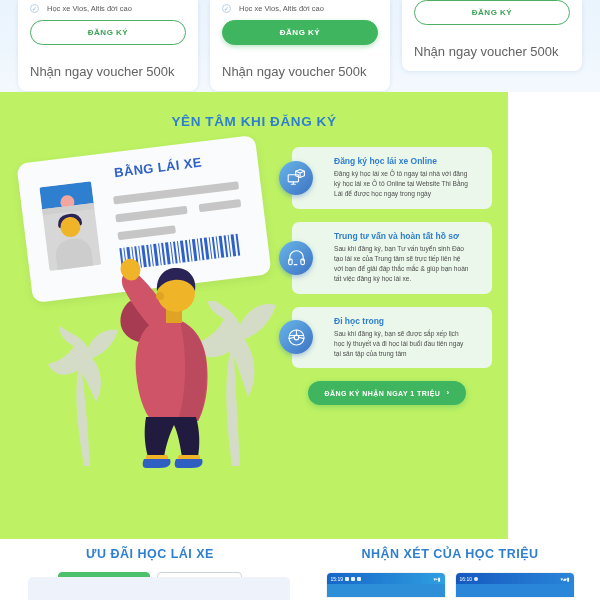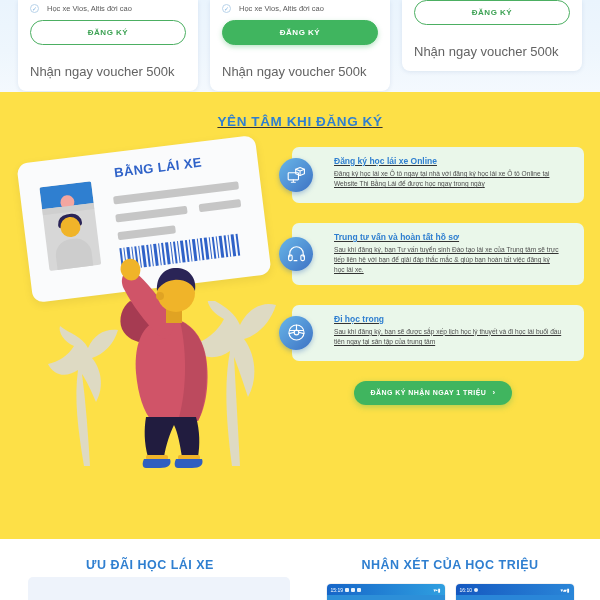--- a/index.html
+++ b/index.html
@@ -61,24 +61,23 @@
     background:#40b55f; color:#fff; border-color:#40b55f;
     box-shadow:0 2px 5px rgba(64,181,95,.35);
   }
   .voucher-note {
     text-align:left; font-size:13px; color:#636363; margin-top:19px;
   }
 
   
   .section-calm {
     position:relative;
-    width:600px; height:447px;
-    background:#fde047;
+    width:508px; height:447px;
+    background:#bef264;
     padding-top:22px;
-    text-decoration:underline;
   }
   .sec-title {
     text-align:center;
     color:#2f7fd0;
     font-size:13.5px;
     font-weight:bold;
     letter-spacing:.6px;
   }
   .calm-body {
     display:flex;
@@ -92,21 +91,21 @@
   }
   .feature-col {
     flex:1 1 auto;
     padding-top:6px;
     padding-left:4px;
   }
   .feat-card {
     position:relative;
     background:#eaf7ea;
     border-radius:7px;
-    margin-bottom:20px;
+    margin-bottom:13px;
     padding:9px 22px 9px 42px;
     min-height:56px;
   }
   .feat-icon {
     position:absolute;
     left:-13px; top:50%;
     transform:translateY(-50%);
     width:34px; height:34px;
     border-radius:50%;
     background:linear-gradient(135deg,#69b6e8 0%, #3d72c4 100%);
@@ -182,21 +181,20 @@
     width:600px; height:61px;
     background:#fff;
   }
   .bot-col { flex:1 1 50%; padding-top:8px; position:relative; }
   .bot-title {
     text-align:center;
     color:#2f7fd0;
     font-size:12.5px;
     font-weight:bold;
     letter-spacing:.5px;
-    margin-top:11px;
   }
   .tabs { display:flex; justify-content:center; gap:7px; margin-top:11px; }
   .tab {
     font-size:7px;
     padding:5px 9px;
     border-radius:4px;
     cursor:pointer;
     white-space:nowrap;
     font-family:"Liberation Sans", sans-serif;
   }

